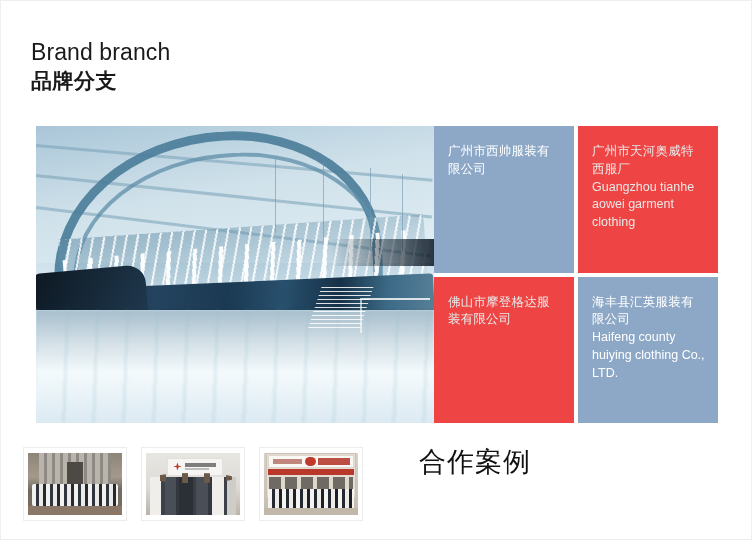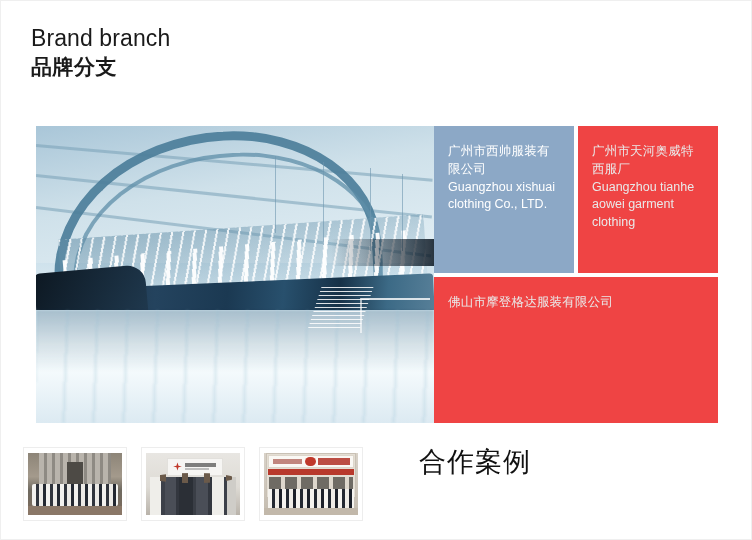--- a/index.html
+++ b/index.html
@@ -15,21 +15,21 @@
     overflow: hidden;
     position: relative;
     box-sizing: border-box;
     border: 1px solid #efefef;
   }
 
   
   .page-header {
     position: absolute;
     left: 30px;
-    top: 22px;
+    top: 36px;
     line-height: 1.32;
   }
   .page-header .title-en {
     font-size: 23px;
     color: #1a1a1a;
     letter-spacing: 0.1px;
     white-space: nowrap;
   }
   .page-header .title-cn {
     font-size: 21px;
@@ -400,30 +400,33 @@
     <div class="fp-floor"></div>
     <div class="fp-reflection"></div>
     <div class="fp-stairs"></div>
     <div class="fp-rail"></div>
   </div>
 
   <div class="cards">
     <div class="card-row">
       <div class="company-card theme-blue">
         <span class="name-cn">广州市西帅服装有限公司</span>
-        <span class="name-en">Guangzhou xishuai clothing Co., LTD.</span>
       </div>
       <div class="company-card theme-dark">
         <span class="name-cn">广州市天河奥威特西服厂</span>
         <span class="name-en">Guangzhou tianhe aowei garment clothing</span>
       </div>
     </div>
     <div class="card-row">
       <div class="company-card theme-dark">
         <span class="name-cn">佛山市摩登格达服装有限公司</span>
+      </div>
+      <div class="company-card theme-blue">
+        <span class="name-cn">海丰县汇英服装有限公司</span>
+        <span class="name-en">Haifeng county huiying clothing Co., LTD.</span>
       </div>
     </div>
   </div>
 
 </div>
 
 <div class="thumbs">
 
   <div class="thumb">
     <div class="thumb-inner t1">

